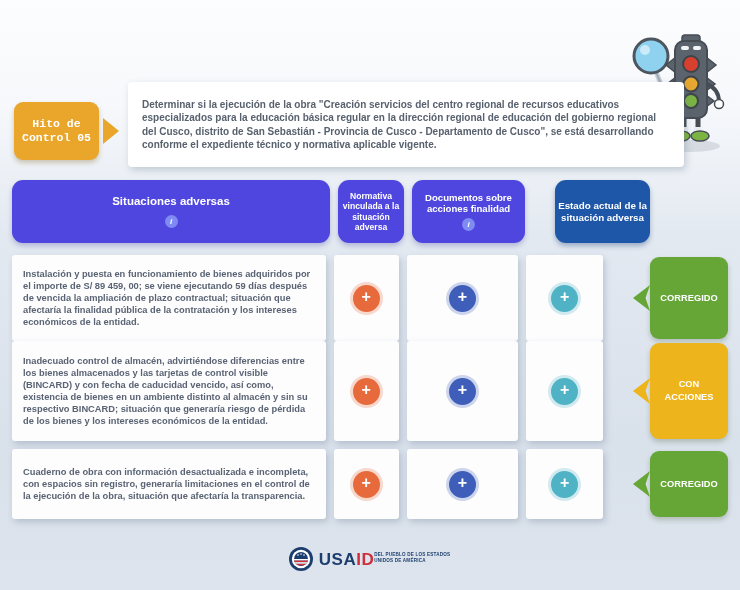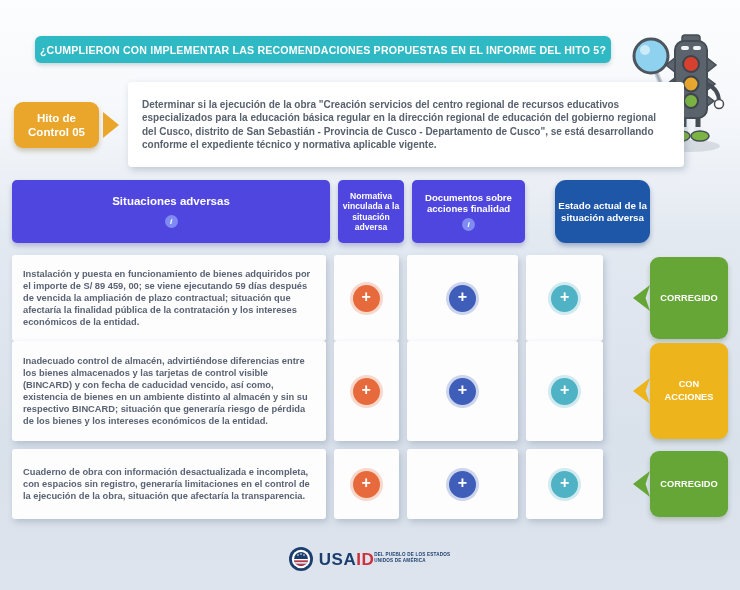--- a/index.html
+++ b/index.html
@@ -14,24 +14,25 @@
   .banner {
     position:absolute; left:35px; top:36px; width:576px; height:27px;
     background:#2fb9c4; border-radius:6px; display:flex; align-items:center; justify-content:center;
     box-shadow:0 2px 4px rgba(60,90,110,.25);
   }
   .banner span { color:#fff; font-weight:bold; font-size:10.6px; letter-spacing:.2px; }
 
   
   .hito-wrap { position:absolute; left:14px; top:102px; display:flex; align-items:center; }
   .hito {
-    width:85px; height:46px; background:#e9a62a; border-radius:9px;
+    width:85px; height:58px; background:#e9a62a; border-radius:9px;
     display:flex; flex-direction:column; align-items:center; justify-content:center;
     color:#fff; font-weight:bold; font-size:11.5px; line-height:1.25;
     box-shadow:0 3px 5px rgba(120,90,20,.3);
+    font-family:Liberation Mono, monospace;
   }
   .hito-arrow {
     width:0; height:0; margin-left:4px;
     border-top:13px solid transparent; border-bottom:13px solid transparent;
     border-left:16px solid #e9a62a;
   }
 
   
   .objective {
     position:absolute; left:128px; top:82px; width:556px; height:85px;
@@ -47,21 +48,21 @@
   
   .table { position:absolute; left:12px; top:180px; width:716px; }
   .thead { display:flex; height:63px; margin-bottom:12px; }
   .col-sit { width:318px; }
   .col-norm { width:66px; margin-left:8px; }
   .col-doc { width:113px; margin-left:8px; }
   .col-acc { width:78px; margin-left:8px; }
   .col-status { width:95px; margin-left:30px; }
 
   .hbox {
-    height:100%; background:#4f46e0; border-radius:5px; color:#fff; font-weight:bold;
+    height:100%; background:#4f46e0; border-radius:11px; color:#fff; font-weight:bold;
     display:flex; flex-direction:column; align-items:center; justify-content:center;
     text-align:center; padding:4px 3px; line-height:1.18;
     box-shadow:0 3px 5px rgba(70,70,160,.3);
   }
   .hbox.sit { font-size:11.5px; gap:6px; }
   .hbox.norm { font-size:8.6px; }
   .hbox.doc { font-size:9.6px; gap:4px; }
   .hbox.acc { font-size:9.2px; }
   .hbox.status { background:#1e56a8; font-size:9.8px; border-radius:11px; box-shadow:0 3px 5px rgba(20,60,120,.35); }
 
@@ -120,23 +121,20 @@
   .usaid-word { font-size:17px; font-weight:bold; letter-spacing:.5px; line-height:1; }
   .usaid-word .usa { color:#1c3e6e; }
   .usaid-word .id { color:#cf2e3b; }
   .usaid-tagline { font-size:4.6px; color:#1c3e6e; font-weight:bold; width:78px; line-height:1.4; margin-top:1px; letter-spacing:.2px; }
 </style>
 </head>
 <body>
 
 <div class="canvas">
 
-  <div class="banner">
-    <span>¿CUMPLIERON CON IMPLEMENTAR LAS RECOMENDACIONES PROPUESTAS EN EL INFORME DEL HITO 5?</span>
-  </div>
 
   <div class="mascot">
     <svg width="104" height="130" viewBox="0 0 104 130">
       <ellipse cx="60" cy="120" rx="30" ry="6" fill="rgba(100,110,125,.18)"></ellipse>
       <line x1="26" y1="46" x2="33" y2="63" stroke="#c9d2da" stroke-width="5"></line>
       <line x1="26" y1="46" x2="33" y2="63" stroke="#7d868f" stroke-width="2" opacity=".5"></line>
       <circle cx="21" cy="30" r="17" fill="#8ed2f0" stroke="#4d555e" stroke-width="3"></circle>
       <circle cx="15" cy="24" r="5" fill="rgba(255,255,255,.55)"></circle>
       <rect x="52" y="9" width="18" height="10" rx="3" fill="#5b636c" stroke="#454c54" stroke-width="1.5"></rect>
       <polygon points="46,31 36,39 46,47" fill="#5b636c" stroke="#454c54" stroke-width="1.5"></polygon>

